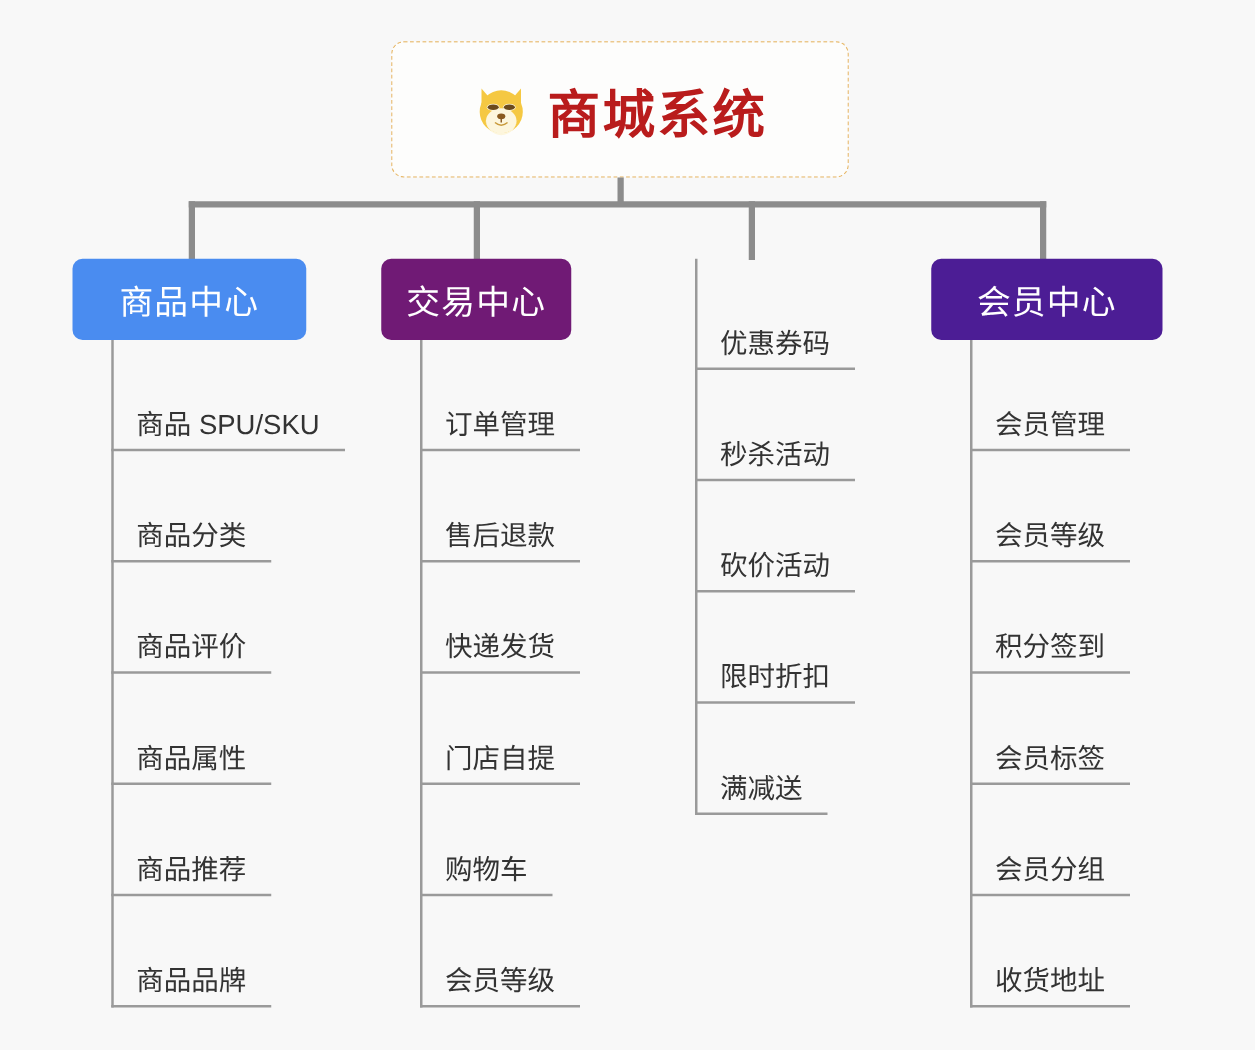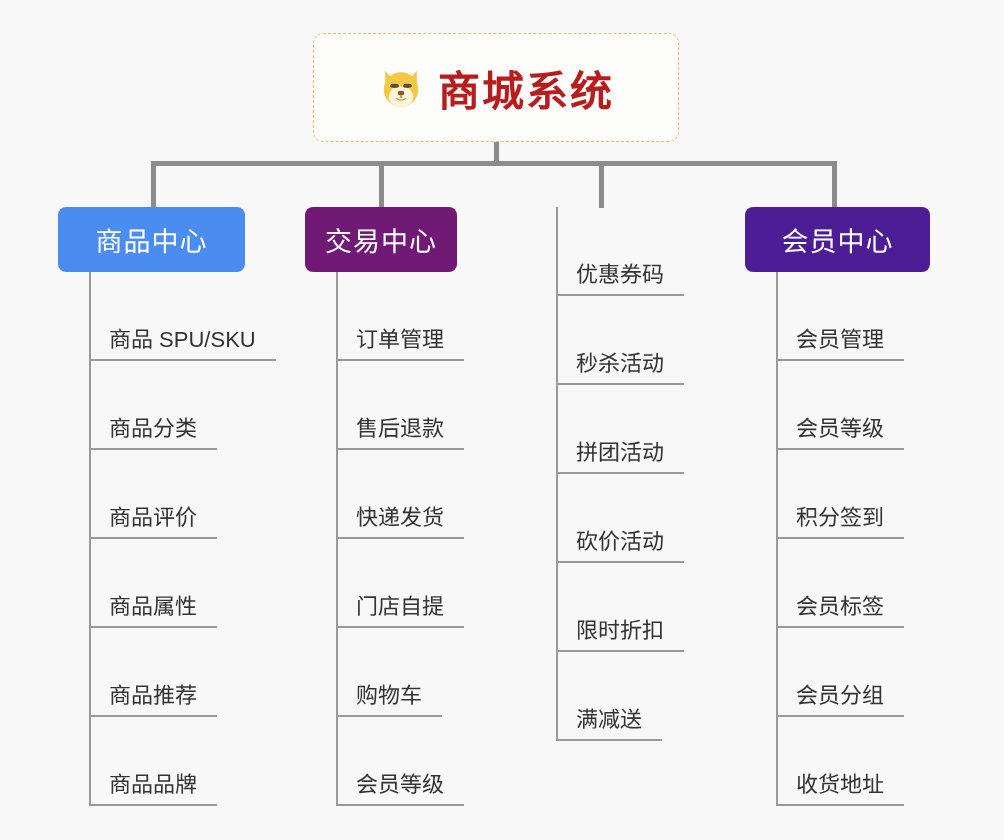--- a/index.html
+++ b/index.html
@@ -213,23 +213,20 @@
 
   <div class="column col-2">
     <div class="items">
       <div class="item">
         <span class="item-label">优惠券码</span>
       </div>
       <div class="item">
         <span class="item-label">秒杀活动</span>
       </div>
       <div class="item">
-        <span class="item-label">拼团活动</span>
-      </div>
-      <div class="item">
         <span class="item-label">砍价活动</span>
       </div>
       <div class="item">
         <span class="item-label">限时折扣</span>
       </div>
       <div class="item">
         <span class="item-label">满减送</span>
       </div>
     </div>
   </div>

